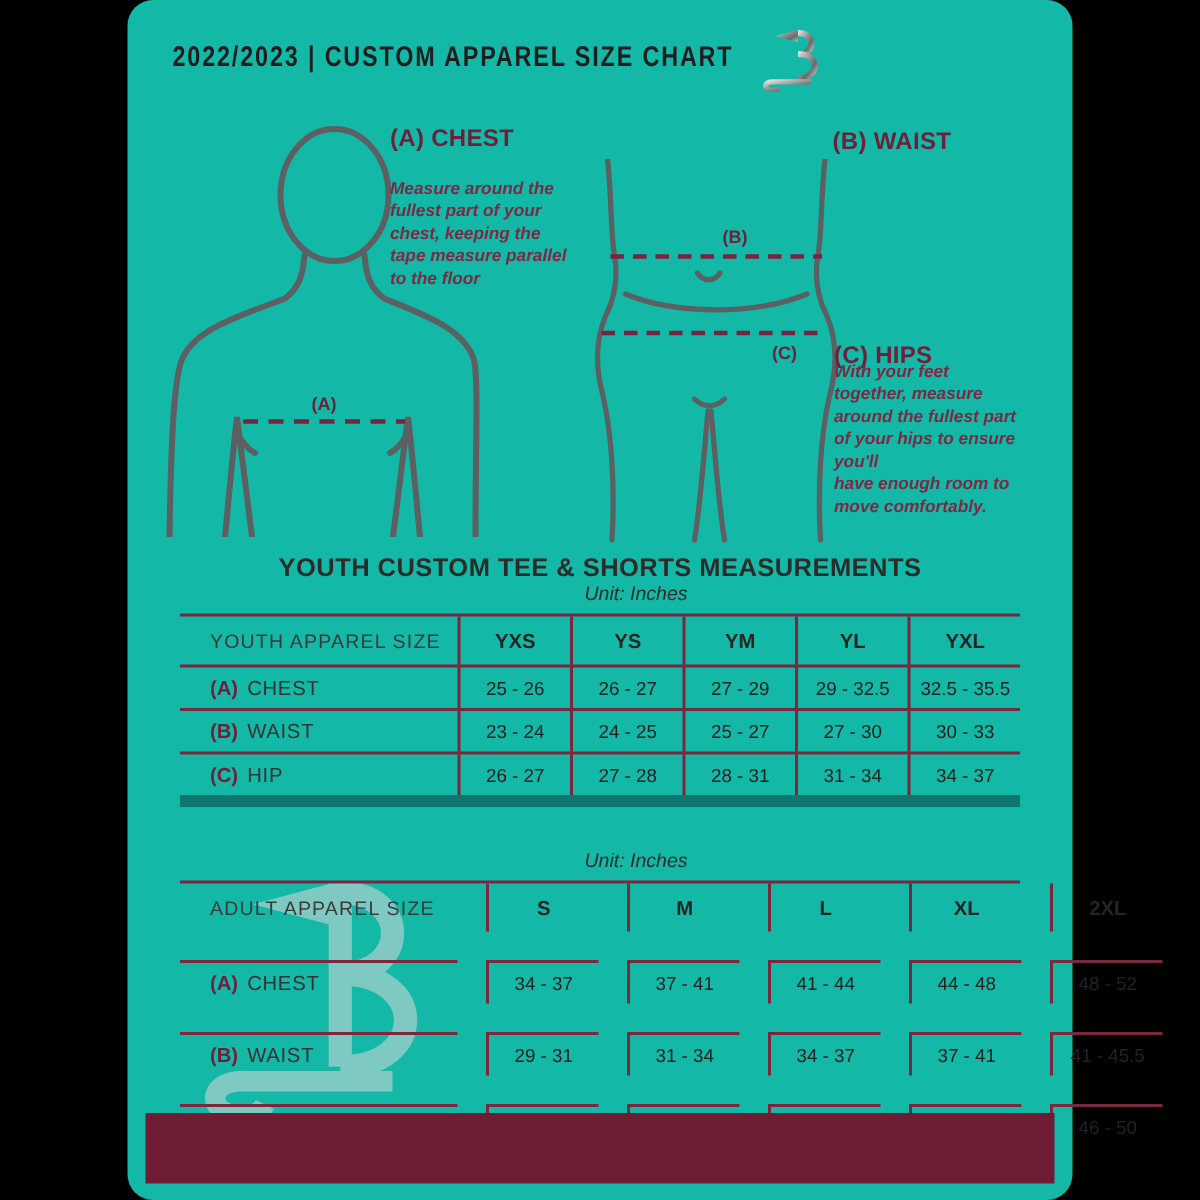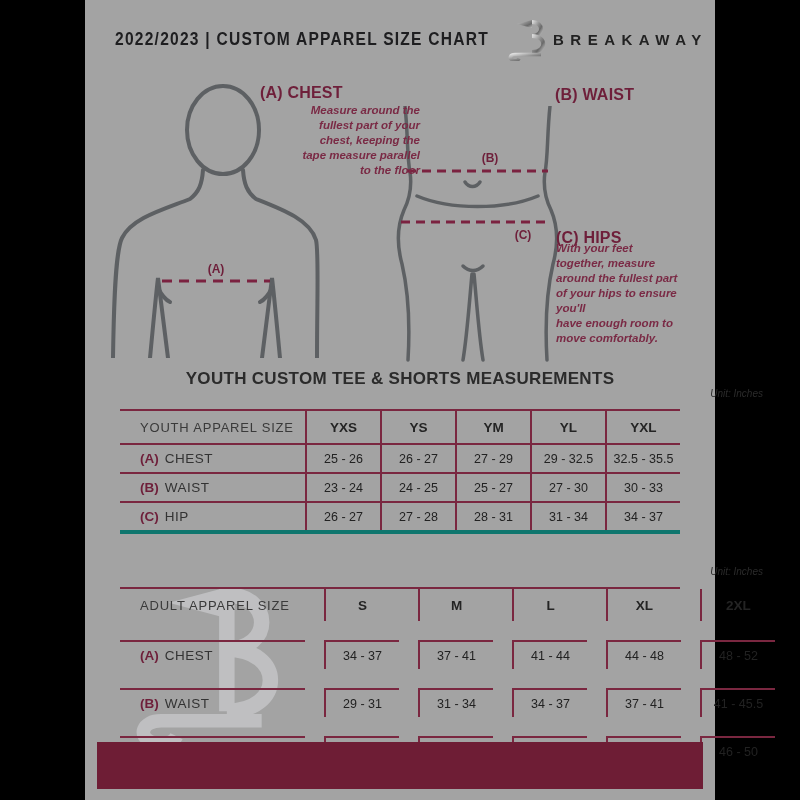--- a/index.html
+++ b/index.html
@@ -1,50 +1,50 @@
 <!DOCTYPE html>
 <html><head>
 <meta charset="utf-8">
 <style>
   html,body{margin:0;padding:0;}
   body{
     width:800px;height:800px;background:#000;position:relative;overflow:hidden;
     font-family:"Liberation Sans", sans-serif;
   }
-  .page{position:absolute;left:85px;top:0;width:630px;height:800px;background:#a3a3a3;}
+  .page{position:absolute;left:85px;top:0;width:630px;height:800px;background:#14b8a6;border-radius:17px;}
   .abs{position:absolute;}
 
   
   .doc-title{
     left:30px;top:28px;font-size:19px;font-weight:700;color:#1e1e20;
     transform:scaleX(.82);transform-origin:left top;letter-spacing:1.5px;white-space:nowrap;
   }
   .logo{left:420px;top:15px;width:44px;height:46px;}
   .brand-name{left:468px;top:31px;font-size:15px;font-weight:700;letter-spacing:6.5px;color:#222;white-space:nowrap;}
 
   
   .guide-h{font-size:16px;font-weight:700;color:#6e1f3a;letter-spacing:.2px;white-space:nowrap;}
   .guide-p{font-size:11.5px;font-style:italic;font-weight:600;color:#7a2a45;line-height:15px;white-space:pre-line;}
   .chest-h{left:175px;top:84px;}
-  .chest-p{left:175px;top:103px;width:160px;text-align:right;}
+  .chest-p{left:175px;top:119px;width:160px;}
   .waist-h{left:470px;top:86px;}
   .waist-p{left:470px;top:107px;width:145px;}
   .hips-h{left:471px;top:219px;margin-top:10px;}
   .hips-p{left:471px;top:241px;width:150px;}
   .fig1{left:25px;top:82px;width:210px;height:276px;}
   .fig2{left:310px;top:106px;width:165px;height:256px;}
 
   
   .tbl-title{left:0;width:630px;text-align:center;font-weight:700;font-size:17px;color:#2b2b2b;letter-spacing:.3px;}
-  .tbl-unit{left:0;width:678px;text-align:right;font-style:italic;font-size:10px;color:#2b2b2b;}
+  .tbl-unit{left:0;width:678px;text-align:center;font-style:italic;font-size:13px;color:#2b2b2b;}
   .youth-title{top:369px;} .youth-unit{top:388px;}
   .adult-title{top:547px;} .adult-unit{top:566px;}
   .size-table{
     display:grid;grid-template-columns:185px repeat(5,75px);
-    border-top:2px solid #7a2740;border-bottom:4px solid #0f766e;width:560px;text-align:center;
+    border-top:2px solid #7a2740;border-bottom:8px solid #0f766e;width:560px;text-align:center;
   }
   .youth-table{left:35px;top:409px;}
   .adult-table{left:35px;top:587px;gap:19px;}
   .st-cell{
     box-sizing:border-box;height:29px;display:flex;align-items:center;justify-content:center;
     font-size:12.5px;color:#222;border-left:2px solid #7a2740;border-top:2px solid #7a2740;
     background:transparent;
   }
   .st-cell.c0{border-left:none;justify-content:flex-start;padding-left:20px;}
   .st-cell.hrow{height:32px;border-top:none;font-weight:700;font-size:13.5px;color:#242424;}
@@ -71,21 +71,20 @@
         <stop offset=".7" stop-color="#6a6a6a"></stop>
           <stop offset="1" stop-color="#bdbdbd"></stop>
       </linearGradient>
     </defs>
     <path d="M27 5 L12 9 L27 13 Z" fill="url(#lg)"></path>
     <path d="M27 5 L27 37" stroke="url(#lg)" stroke-width="4" fill="none"></path>
     <path d="M27 7 C39 7 39 21 27 21" stroke="url(#lg)" stroke-width="4" fill="none"></path>
     <path d="M27 21 C42 21 42 37 27 37" stroke="url(#lg)" stroke-width="4" fill="none"></path>
     <path d="M36 39.5 L10 39.5 C5 39.5 4 43.5 7.5 45 C10 46 13 45.5 14 43.5" stroke="url(#lg)" stroke-width="3.5" fill="none"></path>
   </svg>
-  <div class="abs brand-name">BREAKAWAY</div>
 
   <svg class="abs fig1" viewBox="0 0 210 276">
     <g stroke="#5d6063" stroke-width="4" fill="none" stroke-linecap="round">
       <ellipse cx="113" cy="48" rx="36" ry="44"></ellipse>
       <path d="M93 88 C92 102 89 110 80 117 C52 128 22 136 12 156 C6 168 4 210 3 276"></path>
       <path d="M133 88 C134 102 137 110 146 117 C174 128 200 138 206 158 C209 170 207 215 207 276"></path>
       <path d="M40 276 C44 234 46 212 48 196 C50 212 53 234 58 276"></path>
       <path d="M48 206 C52 214 56 218 60 220"></path>
       <path d="M152 276 C157 234 160 212 162 196 C164 212 166 234 170 276"></path>
       <path d="M162 206 C158 214 154 218 150 220"></path>

